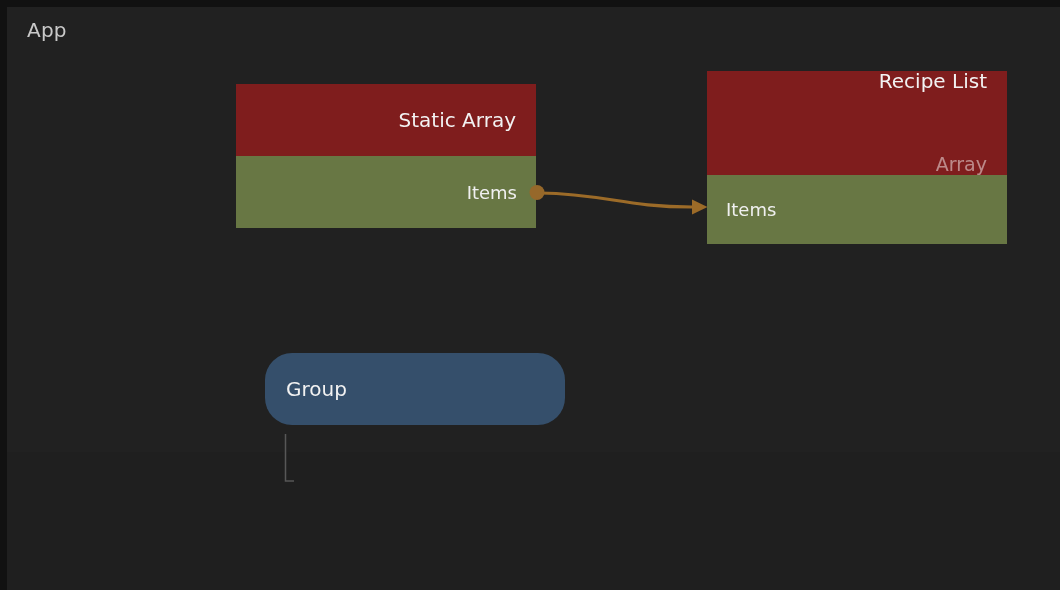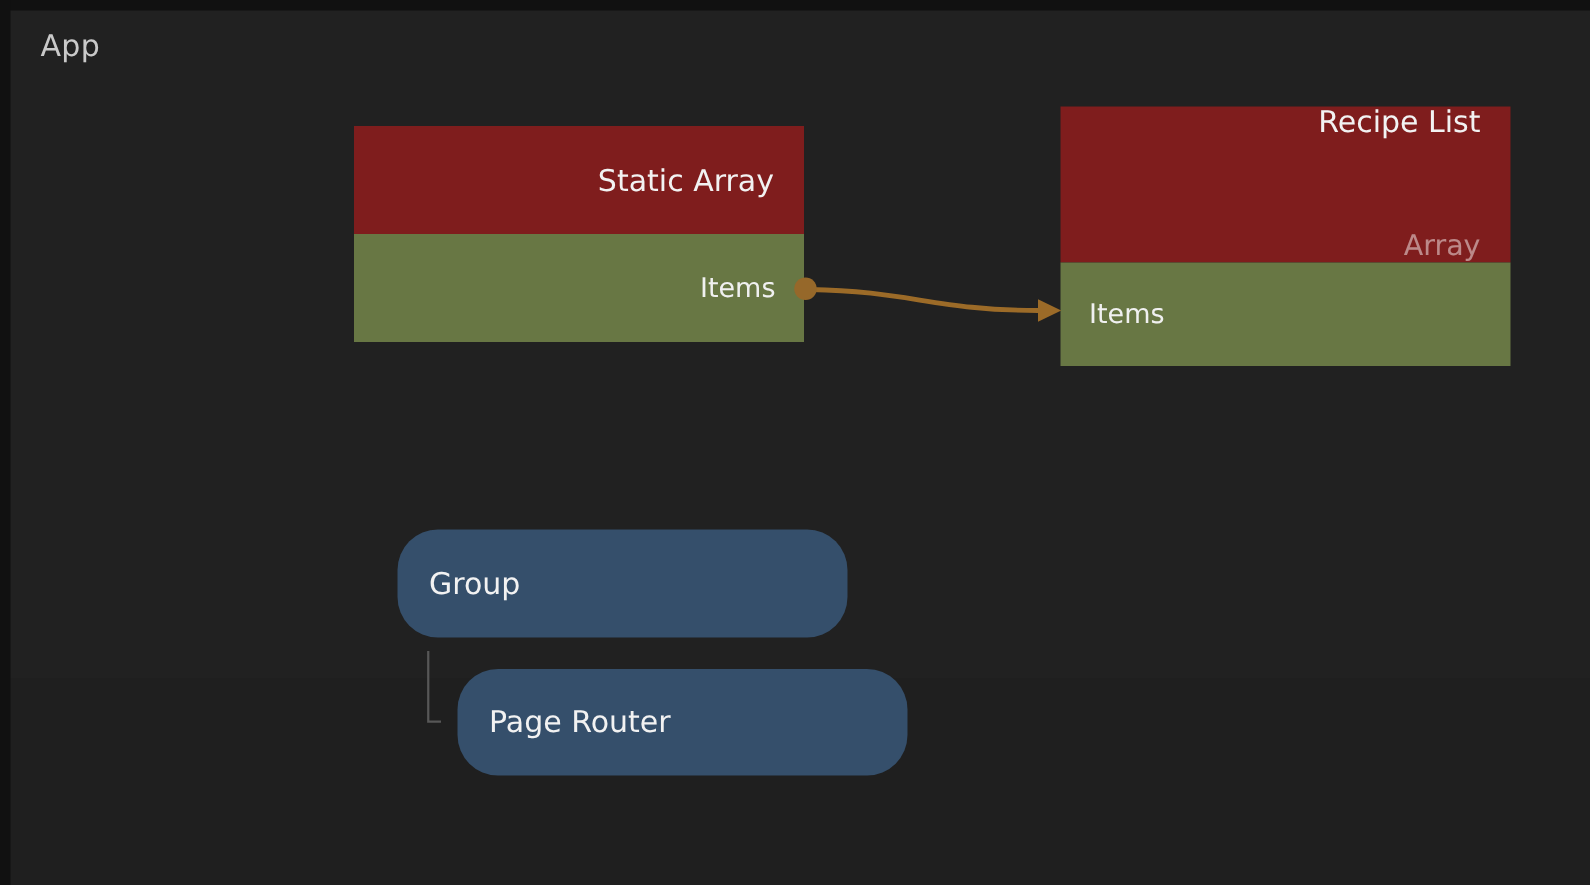--- a/index.html
+++ b/index.html
@@ -125,23 +125,20 @@
       <div class="port-row in">
         <span class="port-label">Items</span>
       </div>
     </div>
   </div>
 
   <div class="node visual-node" style="left:265px; top:353px; width:300px; height:72px;">
     <div class="node-title">Group</div>
   </div>
 
-  <div class="node visual-node" style="left:305px; top:446px; width:300px; height:71px;">
-    <div class="node-title">Page Router</div>
-  </div>
 
   <svg class="overlay" viewBox="0 0 1060 590" xmlns="http://www.w3.org/2000/svg">
 
     <path d="M 285.5 434 L 285.5 481 L 294 481" fill="none" stroke="#575757" stroke-width="1.5"></path>
 
     <path d="M 540 193 C 605 194, 625 207, 692 207" fill="none" stroke="#9c6b28" stroke-width="3.2" stroke-linecap="round"></path>
     <polygon points="692,199.5 707.5,207 692,214.5" fill="#9c6b28"></polygon>
     <circle cx="537" cy="192.5" r="7.5" fill="#96682a"></circle>
   </svg>
 

